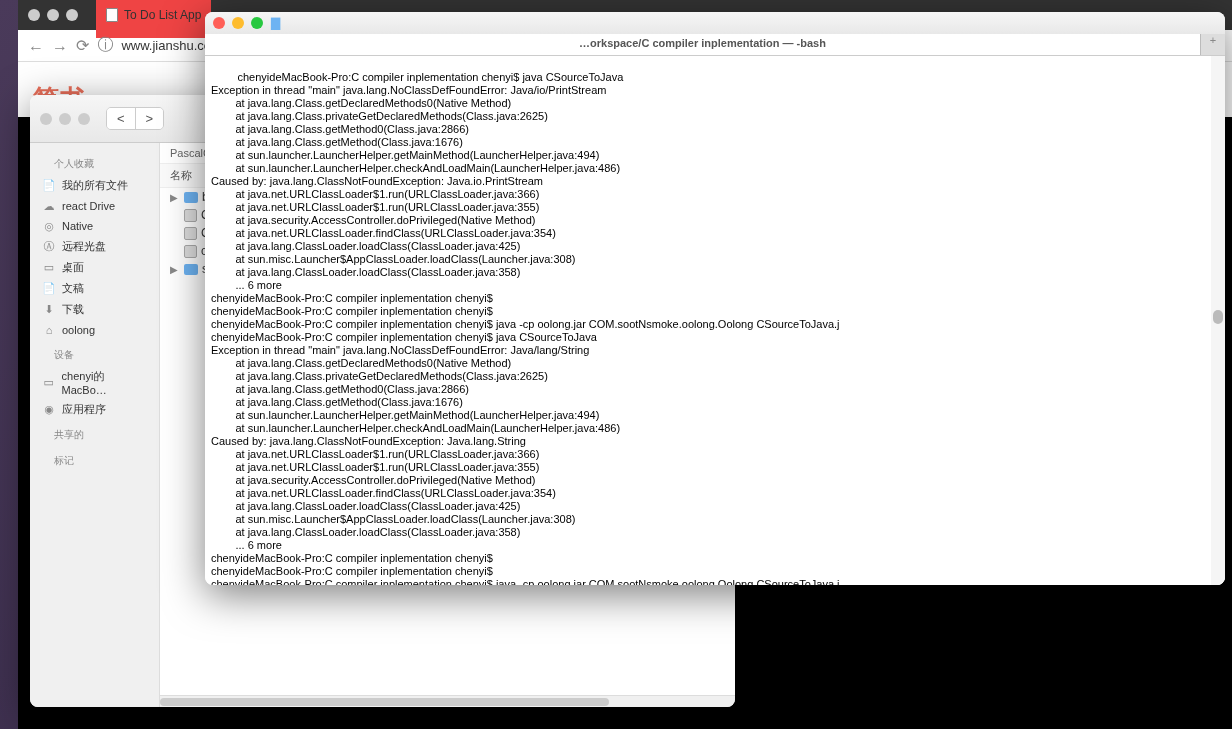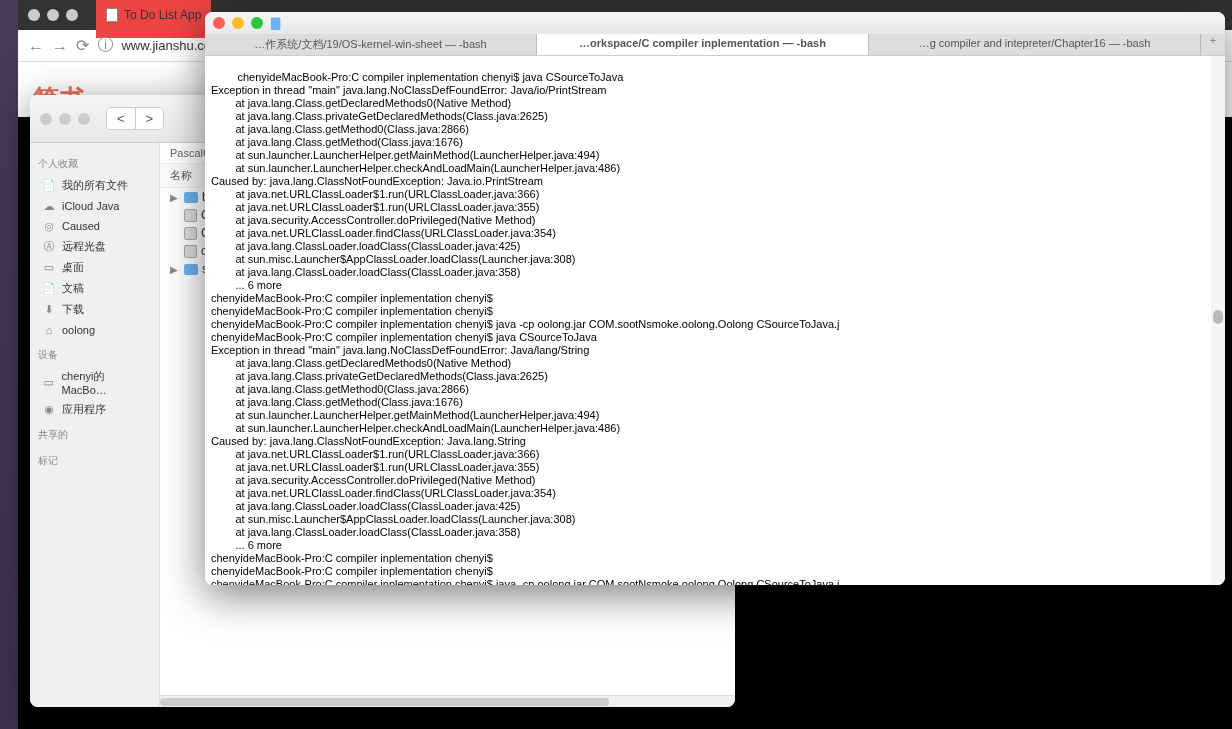--- a/index.html
+++ b/index.html
@@ -26,21 +26,21 @@
 .finder-window { position: absolute; top: 95px; left: 30px; width: 705px; height: 612px; background: #fff; border-radius: 8px; box-shadow: 0 10px 40px rgba(0,0,0,0.5); overflow: hidden; display: flex; flex-direction: column; }
 .finder-toolbar { height: 48px; background: linear-gradient(#f6f6f6, #e8e8e8); border-bottom: 1px solid #ccc; display: flex; align-items: center; padding: 0 10px; gap: 10px; }
 .finder-traffic { display: flex; gap: 7px; }
 .finder-nav { display: flex; border: 1px solid #ccc; border-radius: 5px; overflow: hidden; margin-left: 6px; }
 .finder-nav-btn { padding: 3px 10px; background: #fff; color: #555; font-size: 13px; }
 .finder-nav-btn:first-child { border-right: 1px solid #ccc; }
 .finder-view { display: flex; border: 1px solid #ccc; border-radius: 5px; overflow: hidden; margin-left: auto; }
 .finder-view-btn { padding: 3px 8px; background: #fff; color: #555; font-size: 12px; }
 .finder-body { flex: 1; display: flex; overflow: hidden; }
 .finder-sidebar { width: 130px; background: #f0f0f0; border-right: 1px solid #ddd; padding: 6px 0; overflow-y: auto; font-size: 11px; }
-.sidebar-section { color: #888; font-size: 10px; padding: 4px 8px; margin-top: 4px; }
+.sidebar-section { color: #888; font-size: 10px; padding: 4px 24px; margin-top: 4px; }
 .sidebar-item { padding: 3px 12px; color: #333; display: flex; align-items: center; gap: 6px; cursor: pointer; }
 .sidebar-icon { width: 14px; height: 14px; display: inline-flex; align-items: center; justify-content: center; color: #888; }
 .finder-main { flex: 1; display: flex; flex-direction: column; }
 .finder-path { font-size: 11px; color: #666; padding: 4px 10px; border-bottom: 1px solid #eee; }
 .finder-header { display: flex; font-size: 11px; color: #555; padding: 4px 10px; border-bottom: 1px solid #eee; background: #fafafa; }
 .finder-list { flex: 1; overflow-y: auto; }
 .finder-item { font-size: 12px; padding: 2px 10px; color: #333; display: flex; align-items: center; gap: 4px; }
 .folder-icon { width: 14px; height: 11px; background: #6db3f2; border-radius: 2px; display: inline-block; }
 .disk-icon { width: 13px; height: 13px; background: #ddd; border: 1px solid #aaa; border-radius: 2px; display: inline-block; }
 .disclosure { color: #888; font-size: 10px; width: 10px; }
@@ -110,25 +110,25 @@
   </div>
   <div class="finder-body">
     <div class="finder-sidebar" id="finder-sidebar">
         <div class="sidebar-section">个人收藏</div>
         <div class="sidebar-item">
           <span class="sidebar-icon">📄</span>
           <span>我的所有文件</span>
         </div>
         <div class="sidebar-item">
           <span class="sidebar-icon">☁</span>
-          <span>iCloud Java</span>
+          <span>react Drive</span>
         </div>
         <div class="sidebar-item">
           <span class="sidebar-icon">◎</span>
-          <span>Caused</span>
+          <span>Native</span>
         </div>
         <div class="sidebar-item">
           <span class="sidebar-icon">Ⓐ</span>
           <span>远程光盘</span>
         </div>
         <div class="sidebar-item">
           <span class="sidebar-icon">▭</span>
           <span>桌面</span>
         </div>
         <div class="sidebar-item">
@@ -197,23 +197,21 @@
 <div class="terminal-window">
   <div class="terminal-titlebar">
     <div class="finder-traffic">
       <div class="traffic-light tl-red"></div>
       <div class="traffic-light tl-yellow"></div>
       <div class="traffic-light tl-green"></div>
     </div>
     <span style="color:#6db3f2">▇</span>
   </div>
   <div class="terminal-tabs" id="terminal-tabs">
-      <div class="terminal-tab">…作系统/文档/19/OS-kernel-win-sheet — -bash</div>
       <div class="terminal-tab active">…orkspace/C compiler inplementation — -bash</div>
-      <div class="terminal-tab">…g compiler and intepreter/Chapter16 — -bash</div>
       <div class="terminal-tab-add">+</div>
     </div>
   <div class="terminal-content" id="terminal-content">
     <span>chenyideMacBook-Pro:C compiler inplementation chenyi$ java CSourceToJava
 Exception in thread "main" java.lang.NoClassDefFoundError: Java/io/PrintStream
         at java.lang.Class.getDeclaredMethods0(Native Method)
         at java.lang.Class.privateGetDeclaredMethods(Class.java:2625)
         at java.lang.Class.getMethod0(Class.java:2866)
         at java.lang.Class.getMethod(Class.java:1676)
         at sun.launcher.LauncherHelper.getMainMethod(LauncherHelper.java:494)

